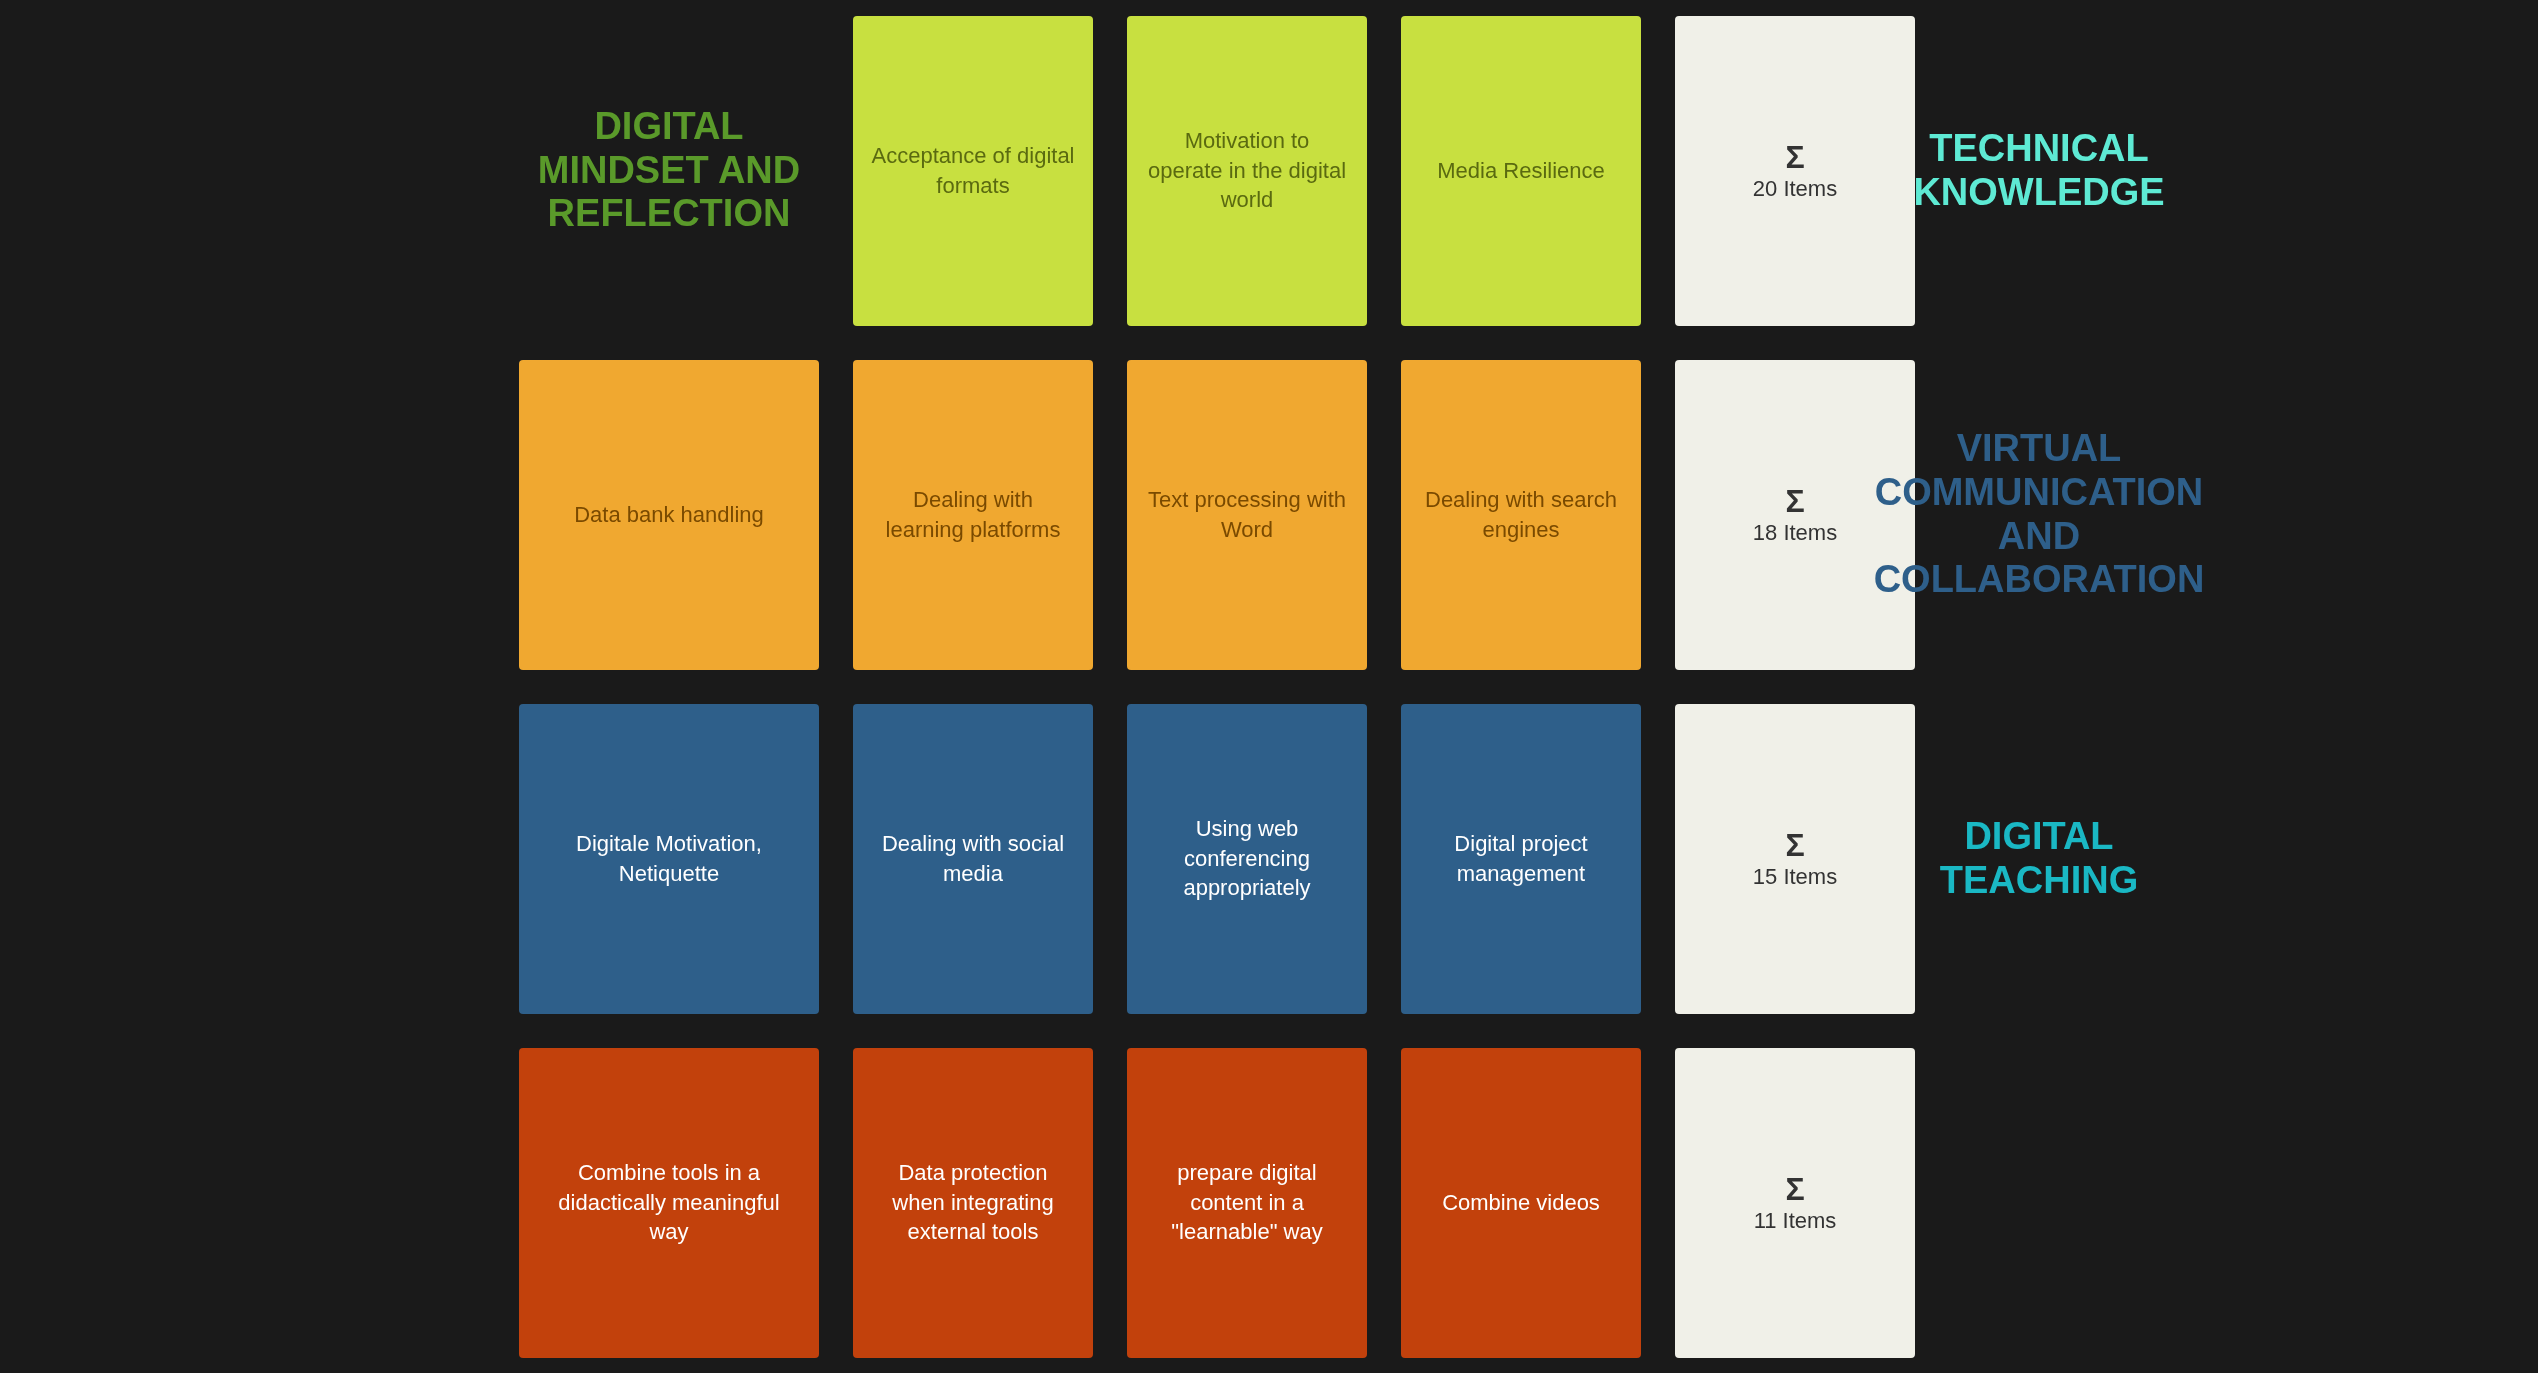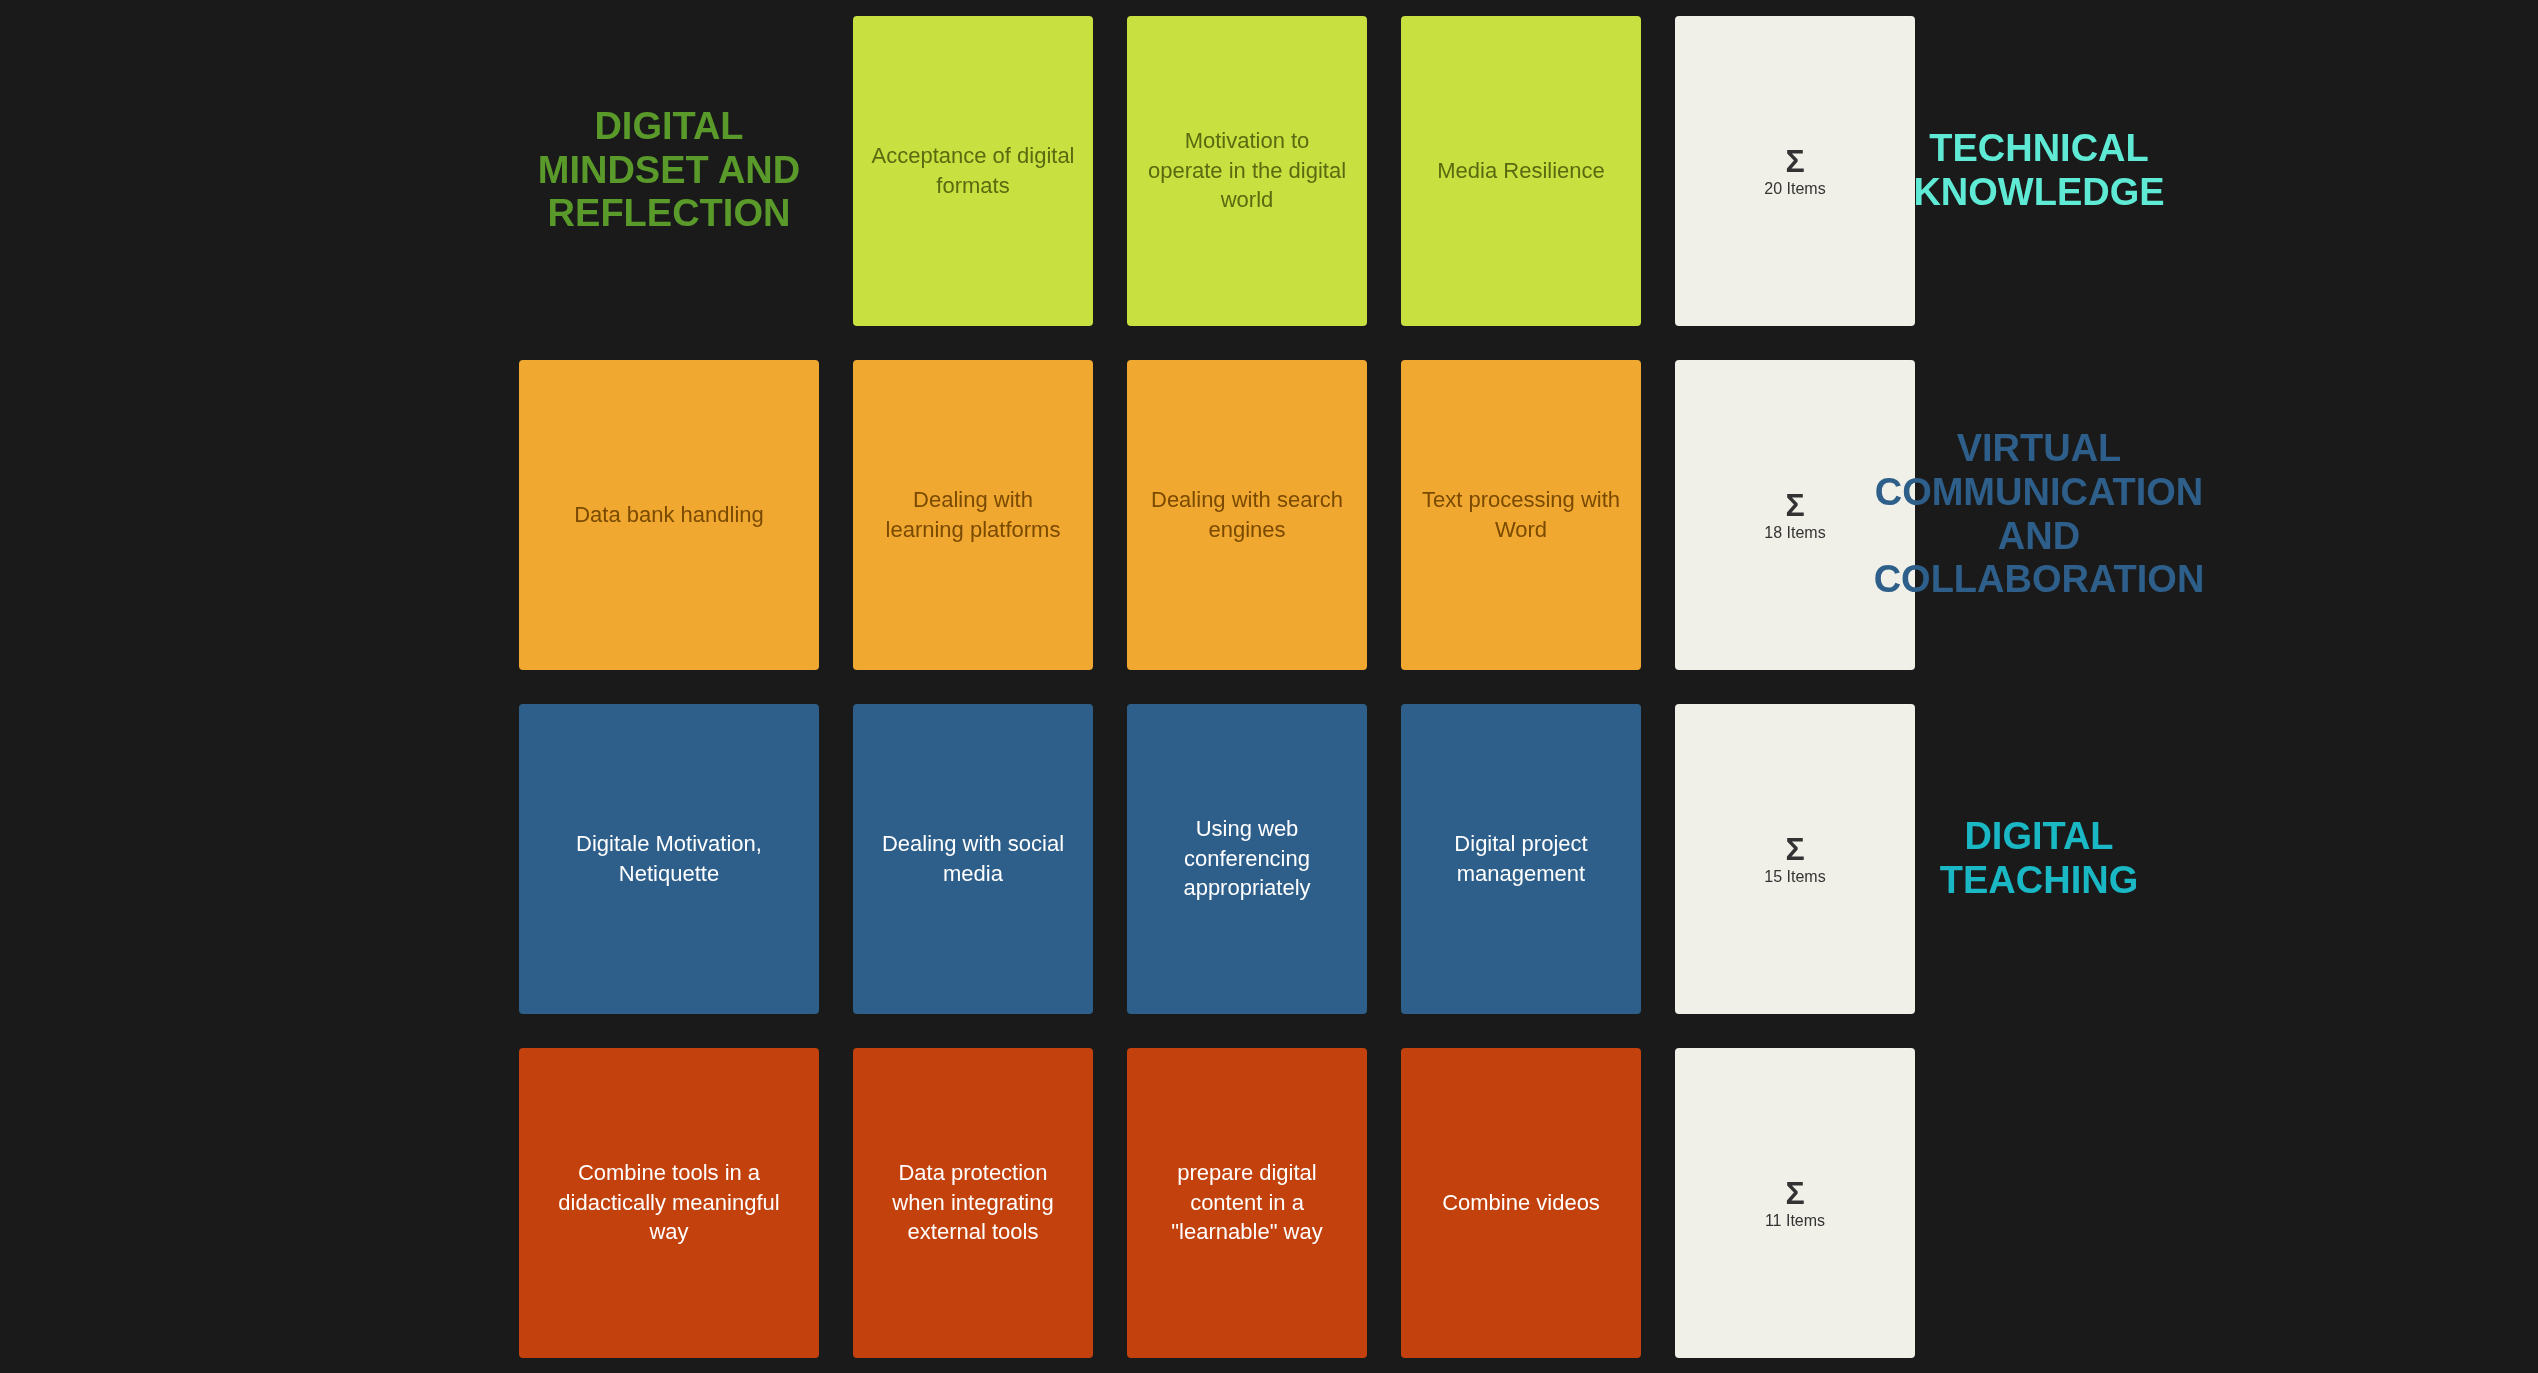--- a/index.html
+++ b/index.html
@@ -71,40 +71,40 @@
       color: #333;
       font-weight: normal;
     }
 
     .summary-sigma {
       font-size: 32px;
       font-weight: bold;
     }
 
     .summary-items {
-      font-size: 16px;
+      font-size: 22px;
     }
   </style>
 </head>
 <body>
 
 <div class="grid-container" id="main-grid">
 <div class="category-label cat-green">DIGITAL MINDSET AND REFLECTION</div>
     <div class="tile tile-green">Acceptance of digital formats</div>
     <div class="tile tile-green">Motivation to operate in the digital world</div>
     <div class="tile tile-green">Media Resilience</div>
     <div class="summary-cell">
       <div class="summary-sigma">Σ</div>
       <div class="summary-items">20 Items</div>
     </div>
     <div class="category-label cat-orange">TECHNICAL KNOWLEDGE</div>
     <div class="tile tile-orange">Data bank handling</div>
     <div class="tile tile-orange">Dealing with learning platforms</div>
+    <div class="tile tile-orange">Text processing with Word</div>
     <div class="tile tile-orange">Dealing with search engines</div>
-    <div class="tile tile-orange">Text processing with Word</div>
     <div class="summary-cell">
       <div class="summary-sigma">Σ</div>
       <div class="summary-items">18 Items</div>
     </div>
     <div class="category-label cat-blue">VIRTUAL COMMUNICATION AND COLLABORATION</div>
     <div class="tile tile-blue">Digitale Motivation, Netiquette</div>
     <div class="tile tile-blue">Dealing with social media</div>
     <div class="tile tile-blue">Using web conferencing appropriately</div>
     <div class="tile tile-blue">Digital project management</div>
     <div class="summary-cell">

